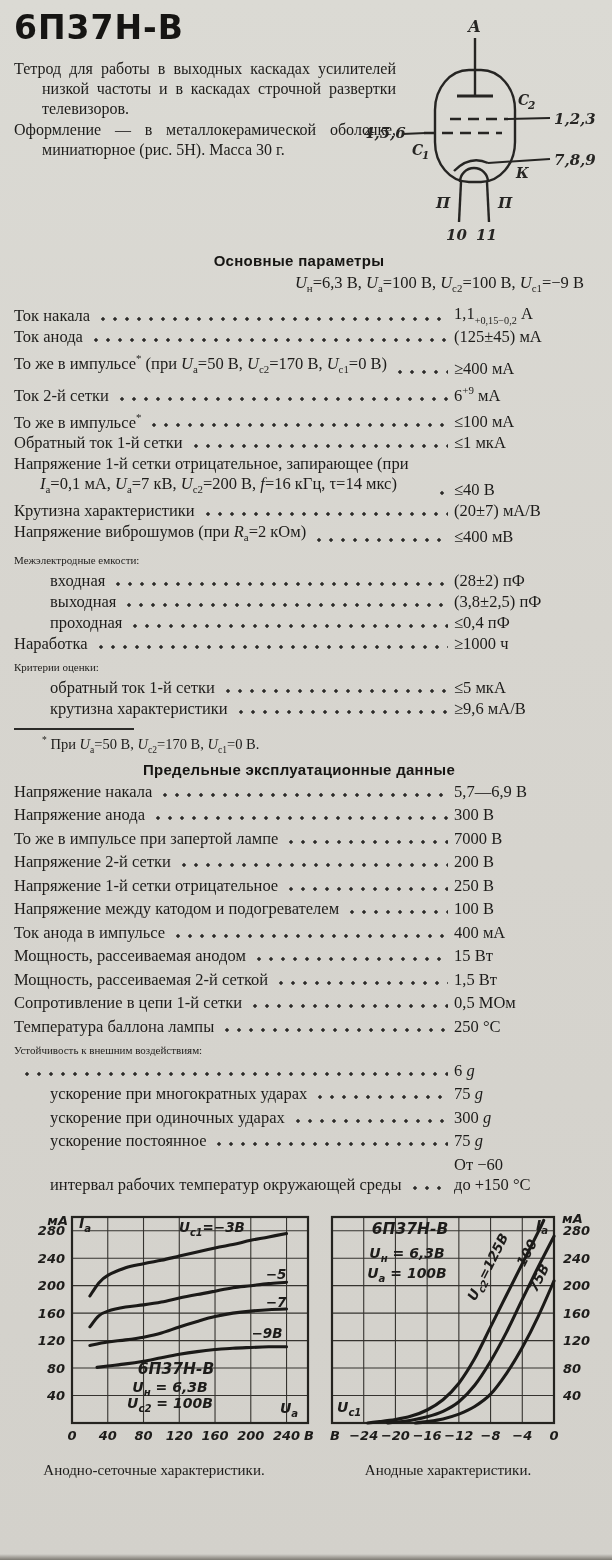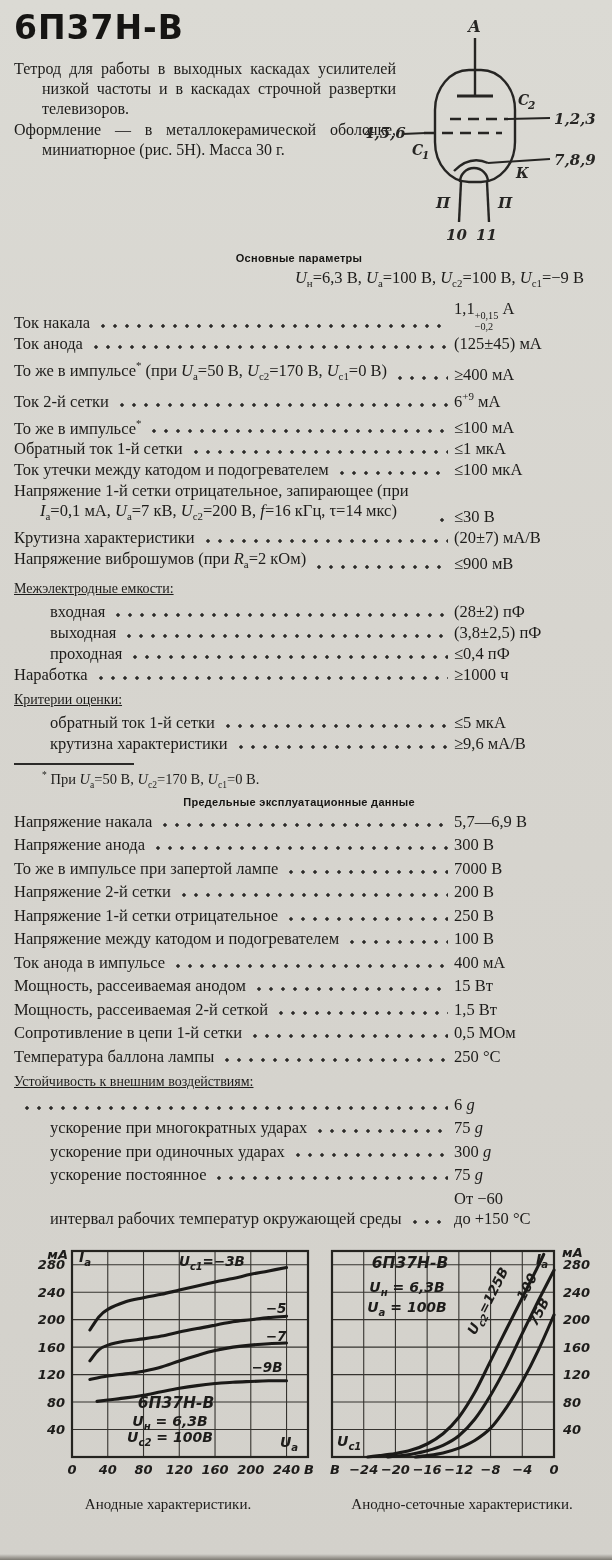--- a/index.html
+++ b/index.html
@@ -11,39 +11,39 @@
   .page{padding:6px 8px 0 14px;}
   .top{position:relative;height:238px;}
   h1.title{
     font-family:"DejaVu Sans", sans-serif;font-weight:bold;
     font-size:33px;letter-spacing:1px;margin:2px 0 12px 0;color:#161513;
   }
   .intro{width:382px;font-size:16px;line-height:1.24;text-align:justify;}
   .intro p{margin:0 0 2px 0;padding-left:28px;text-indent:-28px;}
   .pinout-svg{position:absolute;top:0;right:0;}
   .sec-h{
-    font-family:"Liberation Sans", sans-serif;font-weight:700;font-size:11px;
+    font-family:"Liberation Sans", sans-serif;font-weight:700;font-size:15px;
     text-align:center;margin:6px 20px 4px 0;letter-spacing:.3px;color:#161513;
   }
   .conditions{text-align:right;font-size:16.5px;margin:0 20px 10px 0;}
   .conditions i, .prow i, .footnote i{font-family:"Liberation Serif",serif;}
   sub{font-size:.66em;}
   sup{font-size:.66em;}
   .prow{display:flex;align-items:flex-end;font-size:16.5px;line-height:20px;margin-bottom:1px;}
   .prow .lbl{flex:0 1 auto;max-width:436px;padding-left:26px;text-indent:-26px;}
   .prow.ind .lbl{padding-left:36px;text-indent:0;}
   .prow .lead{
     flex:1 1 14px;min-width:12px;height:14px;margin:0 6px 2px 7px;align-self:flex-end;
     background-image:radial-gradient(circle,#2c2b29 1.5px,rgba(0,0,0,0) 1.8px);
     background-size:12px 10px;background-repeat:repeat-x;background-position:left bottom;
   }
   .prow .val{flex:0 0 150px;padding-bottom:0;}
   .lim .prow{margin-bottom:3.5px;}
-  .subhead{font-size:14px;margin:7px 0 5px 0;text-decoration:underline;}
-  .tol{display:inline-flex;flex-direction:column;vertical-align:-0.5em;font-size:0.62em;line-height:1.08;}
+  .subhead{font-size:11px;margin:7px 0 5px 0;}
+  .tol{display:inline-flex;flex-direction:row;vertical-align:-0.5em;font-size:0.62em;line-height:1.08;}
   .tol span{display:block;}
   .rule{width:120px;border-top:2px solid #2b2a28;margin:9px 0 4px 0;}
   .footnote{font-size:14.5px;padding-left:28px;margin-bottom:4px;}
   .charts{display:flex;margin:12px 0 0 2px;}
   .captions{display:flex;font-size:15px;margin-top:2px;}
   .caption{text-align:center;line-height:1.2;}
   .caption.c1{width:308px;}
   .caption.c2{width:280px;}
   .caption .inner{display:inline-block;max-width:250px;}
   .page-edge{position:absolute;left:0;right:0;bottom:0;height:6px;
@@ -125,38 +125,33 @@
         <div class="lbl">То же в импульсе<sup>*</sup></div>
         <div class="lead"></div>
         <div class="val">≤100 мА</div>
       </div>
     <div class="prow">
         <div class="lbl">Обратный ток 1-й сетки</div>
         <div class="lead"></div>
         <div class="val">≤1 мкА</div>
       </div>
     <div class="prow">
-        <div class="lbl">Ток утечки между катодом и подогревателем</div>
-        <div class="lead"></div>
-        <div class="val">≤100 мкА</div>
-      </div>
-    <div class="prow">
         <div class="lbl">Напряжение 1-й сетки отрицательное, запирающее (при <i>I</i><sub>а</sub>=0,1 мА, <i>U</i><sub>а</sub>=7 кВ, <i>U</i><sub>с2</sub>=200 В, <i>f</i>=16 кГц, τ=14 мкс)</div>
         <div class="lead"></div>
-        <div class="val">≤30 В</div>
+        <div class="val">≤40 В</div>
       </div>
     <div class="prow">
         <div class="lbl">Крутизна характеристики</div>
         <div class="lead"></div>
         <div class="val">(20±7) мА/В</div>
       </div>
     <div class="prow">
         <div class="lbl">Напряжение виброшумов (при <i>R</i><sub>а</sub>=2 кОм)</div>
         <div class="lead"></div>
-        <div class="val">≤900 мВ</div>
+        <div class="val">≤400 мВ</div>
       </div>
 
     <div class="subhead">Межэлектродные емкости:</div>
     <div class="prow ind">
         <div class="lbl">входная</div>
         <div class="lead"></div>
         <div class="val">(28±2) пФ</div>
       </div>
     <div class="prow ind">
         <div class="lbl">выходная</div>
@@ -360,19 +355,19 @@
         <text x="83" y="71" font-size="14" text-anchor="middle" font-style="italic" font-weight="bold" fill="#1d1c1a" font-family="&quot;DejaVu Sans&quot;, sans-serif"><tspan>U</tspan><tspan dy="3.5" font-size="10.1">а</tspan><tspan dy="-3.5"> = 100В</tspan></text>
         <path d="M43.7,216.0C45.7,215.8 50.9,215.2 55.6,214.6C60.2,214.1 66.1,213.5 71.4,212.6C76.7,211.7 82.0,210.7 87.3,209.1C92.6,207.5 97.9,205.7 103.1,203.0C108.4,200.2 113.7,197.1 119.0,192.7C124.3,188.2 129.6,183.0 134.9,176.2C140.1,169.3 145.4,160.8 150.7,151.5C156.0,142.1 161.3,130.4 166.6,119.9C171.9,109.3 177.1,98.8 182.4,88.3C187.7,77.8 193.0,67.2 198.3,56.7C203.6,46.2 210.6,32.3 214.1,25.1C217.7,17.9 218.8,15.4 219.7,13.4" fill="none" stroke="#1b1a18" stroke-width="3.1" stroke-linecap="round" stroke-linejoin="round"></path>
         <text x="168" y="62" font-size="13.5" text-anchor="middle" font-style="italic" font-weight="bold" fill="#1d1c1a" font-family="&quot;DejaVu Sans&quot;, sans-serif" transform="rotate(-63 168 62)"><tspan>U</tspan><tspan dy="3.5" font-size="9.7">с2</tspan><tspan dy="-3.5">=125В</tspan></text>
         <path d="M63.5,216.0C64.8,215.9 67.5,215.8 71.4,215.3C75.4,214.9 82.0,214.2 87.3,213.3C92.6,212.3 97.9,211.3 103.1,209.8C108.4,208.3 113.7,206.8 119.0,204.3C124.3,201.8 129.6,199.1 134.9,194.7C140.1,190.4 145.4,185.0 150.7,178.2C156.0,171.5 161.3,163.0 166.6,154.2C171.9,145.4 177.1,135.7 182.4,125.4C187.7,115.1 193.0,103.3 198.3,92.4C203.6,81.5 208.9,70.7 214.1,60.1C219.4,49.6 227.4,34.4 230.0,29.2" fill="none" stroke="#1b1a18" stroke-width="3.1" stroke-linecap="round" stroke-linejoin="round"></path>
         <text x="207" y="48" font-size="13.5" text-anchor="middle" font-style="italic" font-weight="bold" fill="#1d1c1a" font-family="&quot;DejaVu Sans&quot;, sans-serif" transform="rotate(-63 207 48)">100</text>
         <path d="M91.3,216.0C93.2,215.8 98.5,215.3 103.1,214.6C107.8,213.9 113.7,213.1 119.0,211.9C124.3,210.6 129.6,209.1 134.9,207.1C140.1,205.0 145.4,202.8 150.7,199.5C156.0,196.2 161.3,192.7 166.6,187.2C171.9,181.7 177.1,174.3 182.4,166.6C187.7,158.8 193.0,150.0 198.3,140.5C203.6,131.0 208.9,120.7 214.1,109.6C219.4,98.5 227.4,79.8 230.0,73.9" fill="none" stroke="#1b1a18" stroke-width="3.1" stroke-linecap="round" stroke-linejoin="round"></path>
         <text x="219" y="73" font-size="13.5" text-anchor="middle" font-style="italic" font-weight="bold" fill="#1d1c1a" font-family="&quot;DejaVu Sans&quot;, sans-serif" transform="rotate(-63 219 73)">75В</text>
       </svg>
   </div>
   <div class="captions">
+    <div class="caption c2"><span class="inner">Анодно-сеточные характеристики.</span></div>
     <div class="caption c1"><span class="inner">Анодные характеристики.</span></div>
-    <div class="caption c2"><span class="inner">Анодно-сеточные характеристики.</span></div>
   </div>
 
 </div>
 
 <div class="page-edge"></div>
 
 </body></html>

